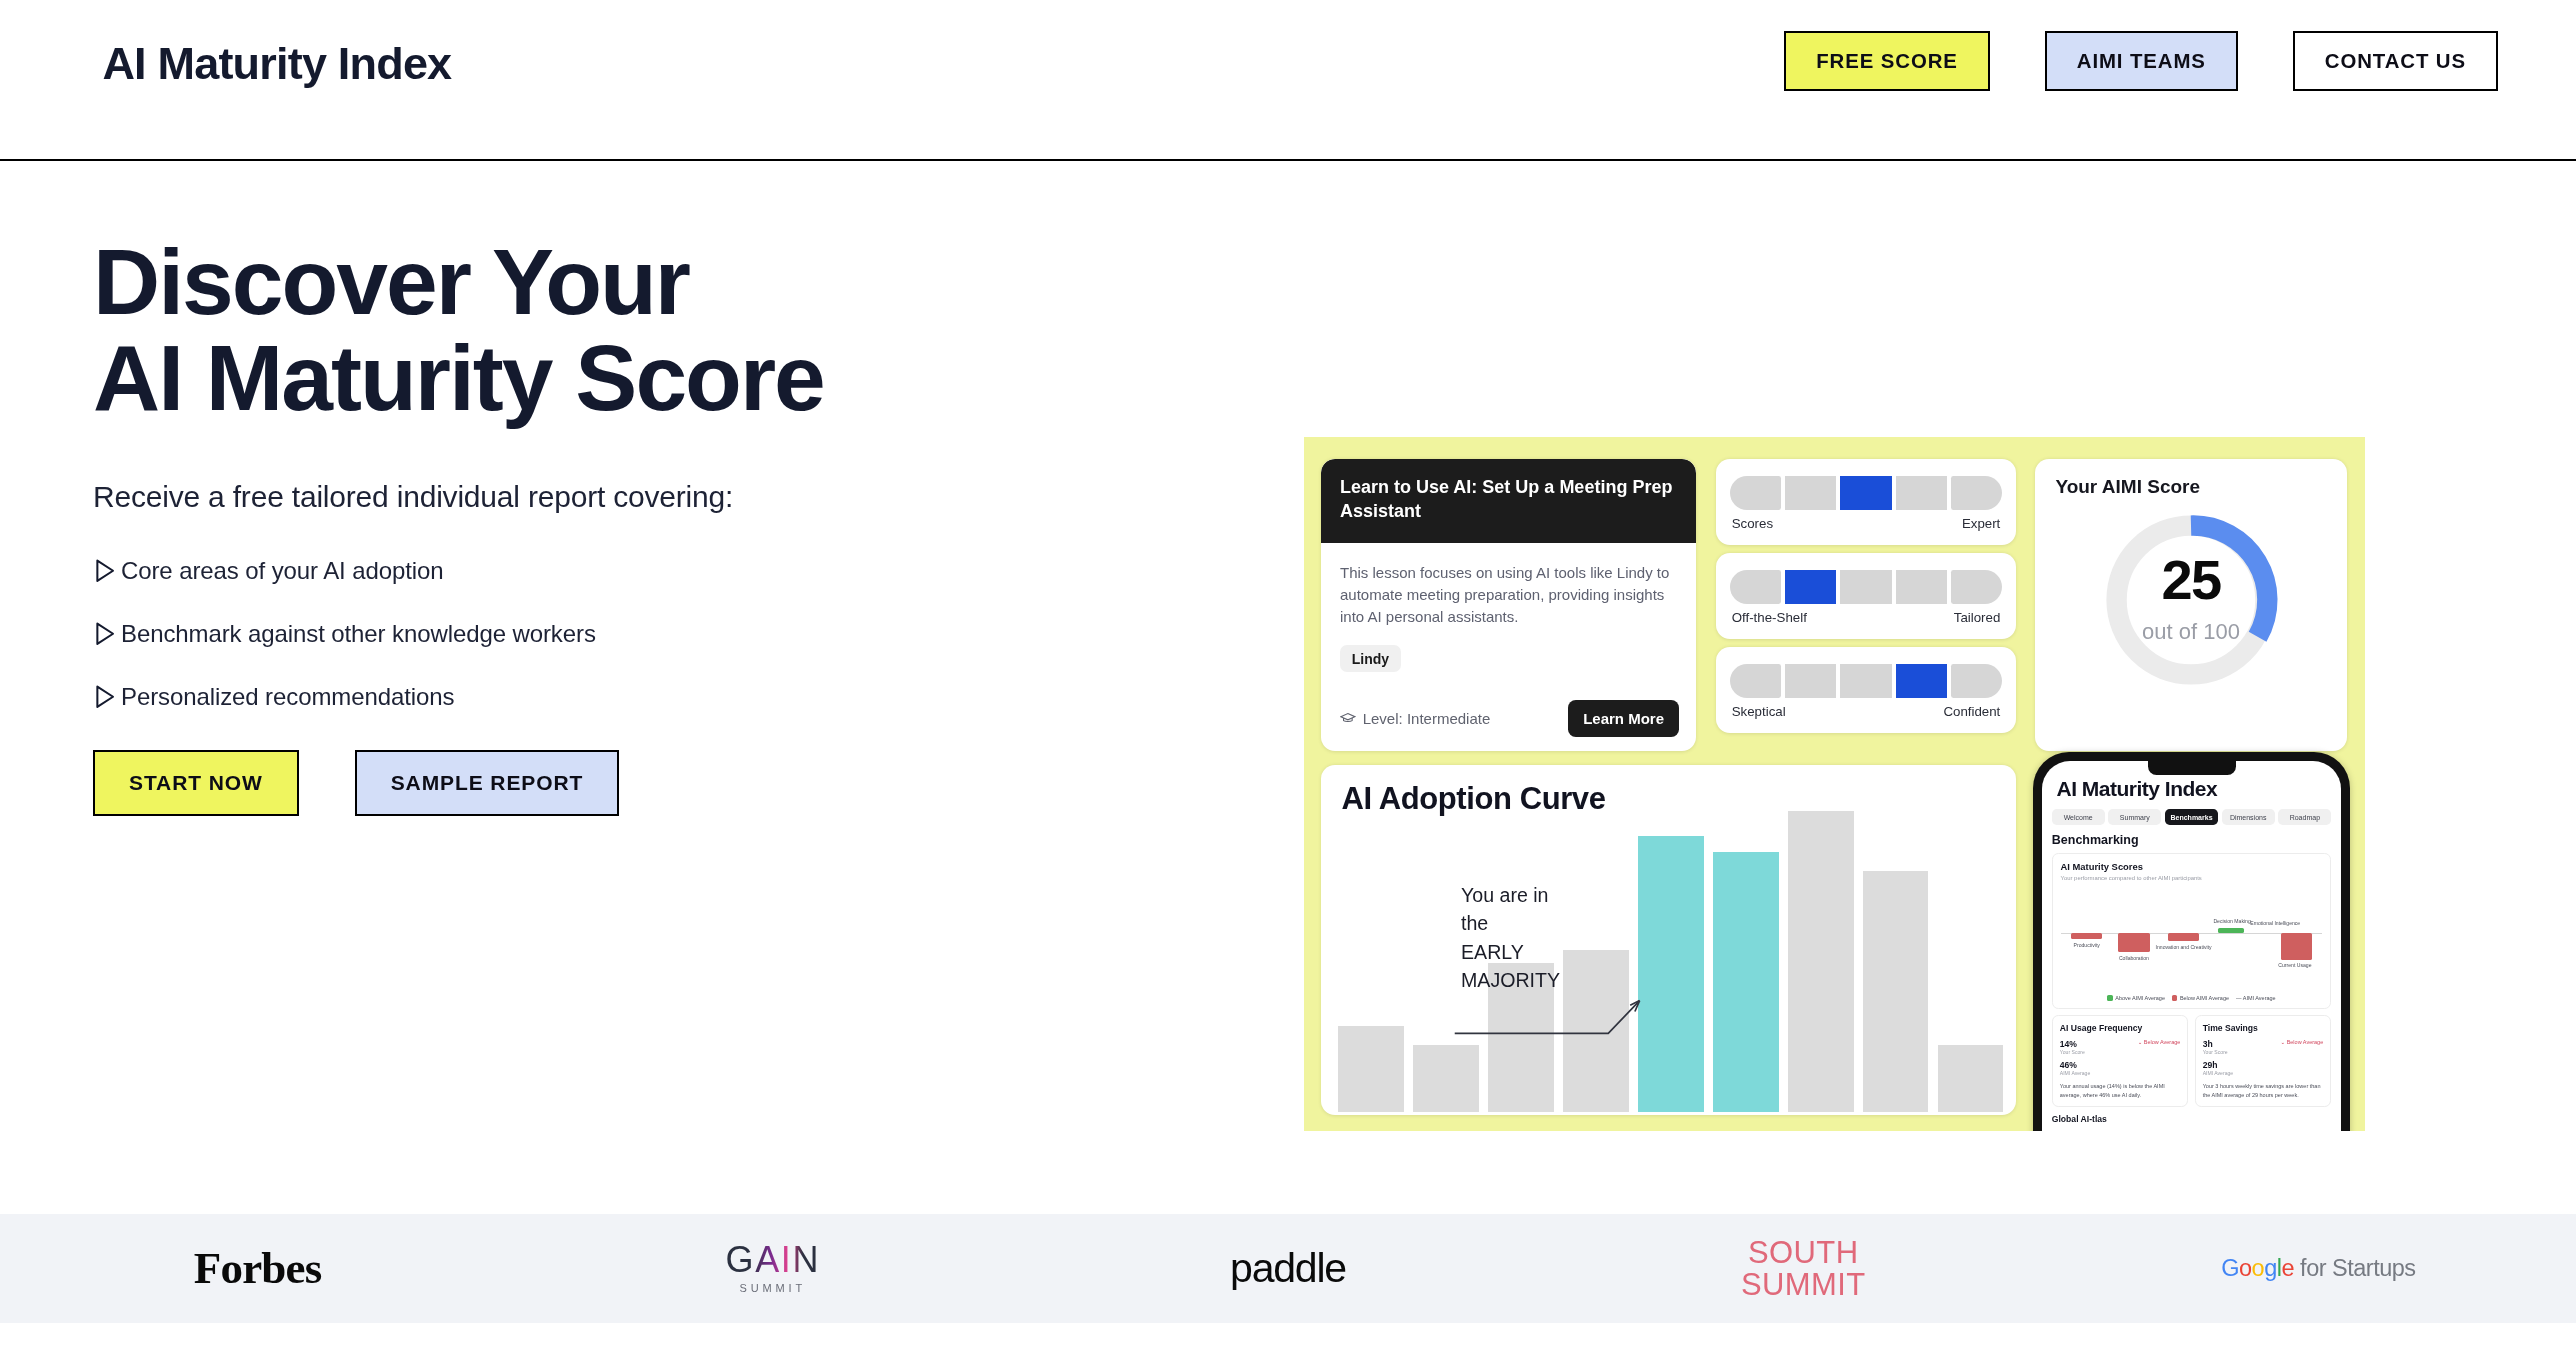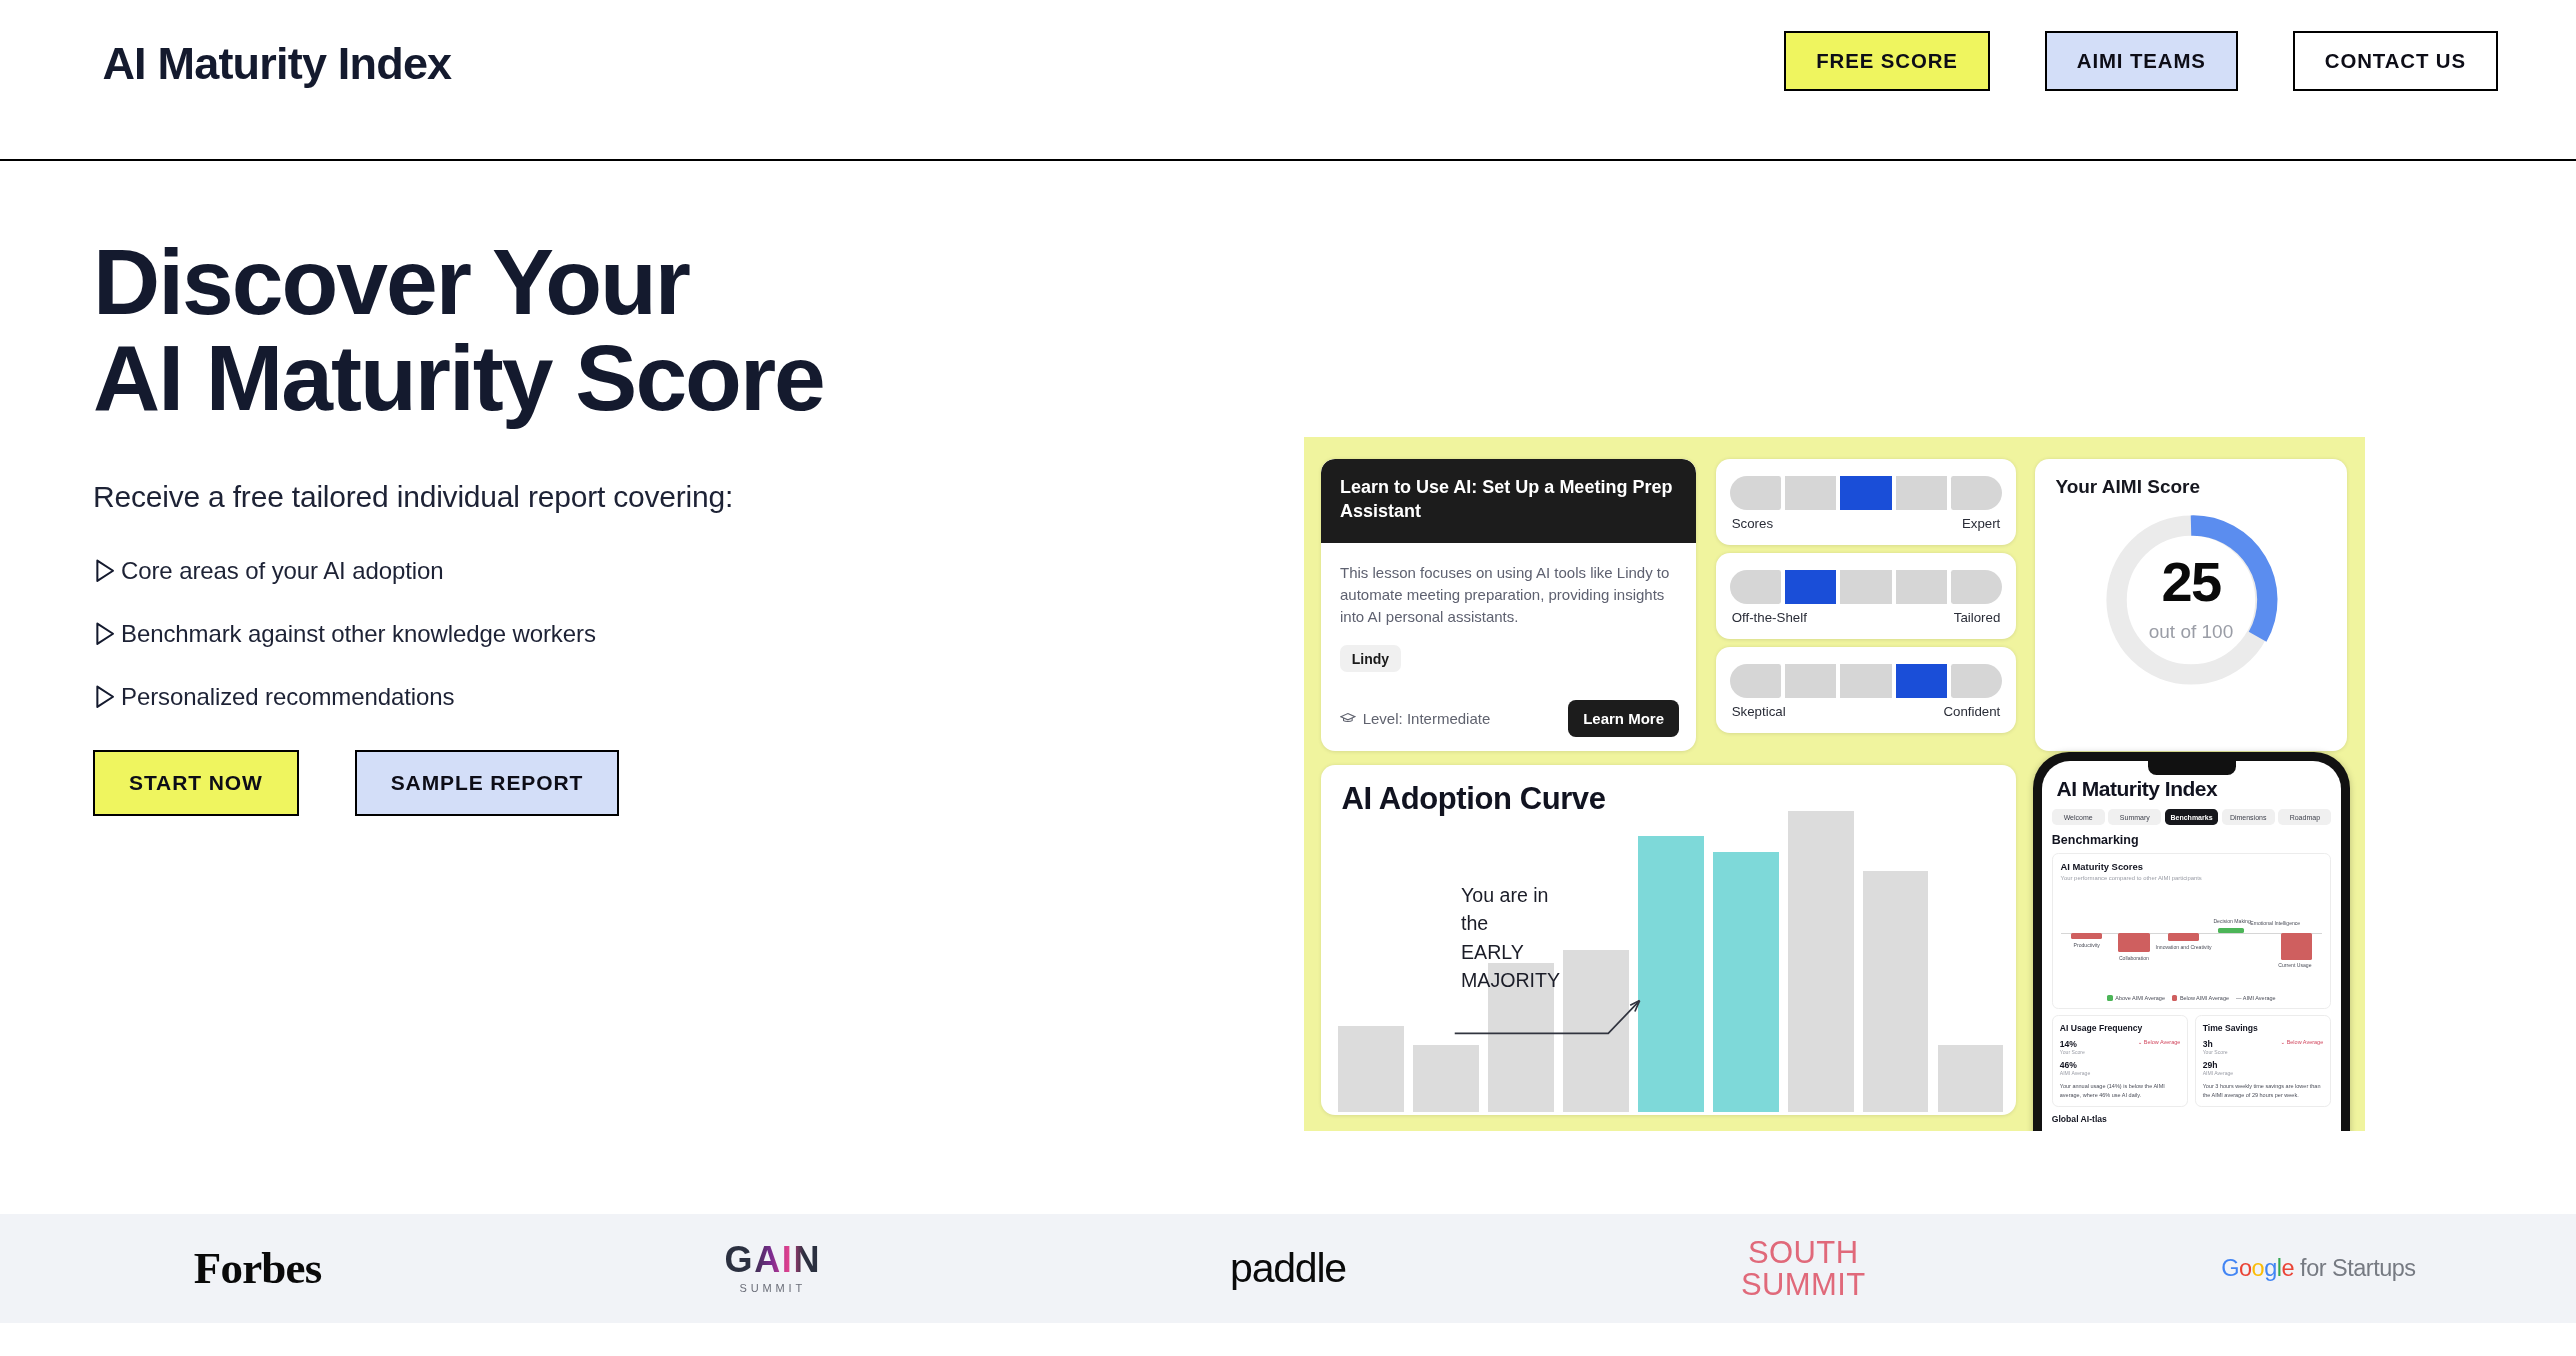--- a/index.html
+++ b/index.html
@@ -249,21 +249,21 @@
     text-align: center;
   }
   .gauge-num {
     font-size: 56px;
     font-weight: 800;
     color: #0a0a0a;
     letter-spacing: -1.6px;
     line-height: 1;
   }
   .gauge-of {
-    font-size: 19px;
+    font-size: 22px;
     color: #9a9da6;
     margin-top: 11px;
   }
 
   
   .curve-card { left: 17px; top: 328px; width: 695px; height: 350px; overflow: hidden; }
   .curve-title {
     position: absolute;
     left: 20.4px; top: 15.7px;
     font-size: 31px;
@@ -434,21 +434,21 @@
   .l-forbes {
     font-family: "Liberation Serif", serif;
     font-size: 45px;
     font-weight: 700;
     color: #0a0a0a;
     letter-spacing: -0.8px;
   }
   .l-gain { display: inline-block; }
   .l-gain .word {
     font-size: 36px;
-    font-weight: 700;
+    font-weight: 400;
     letter-spacing: 1.6px;
     background: linear-gradient(90deg,#2b3040 0%,#2b3040 26%,#7b2b8f 48%,#e0418e 66%,#2b3040 82%,#2b3040 100%);
     -webkit-background-clip: text;
     background-clip: text;
     color: transparent;
   }
   .l-gain .sub {
     font-size: 11px;
     letter-spacing: 3.9px;
     color: #6a6d78;

